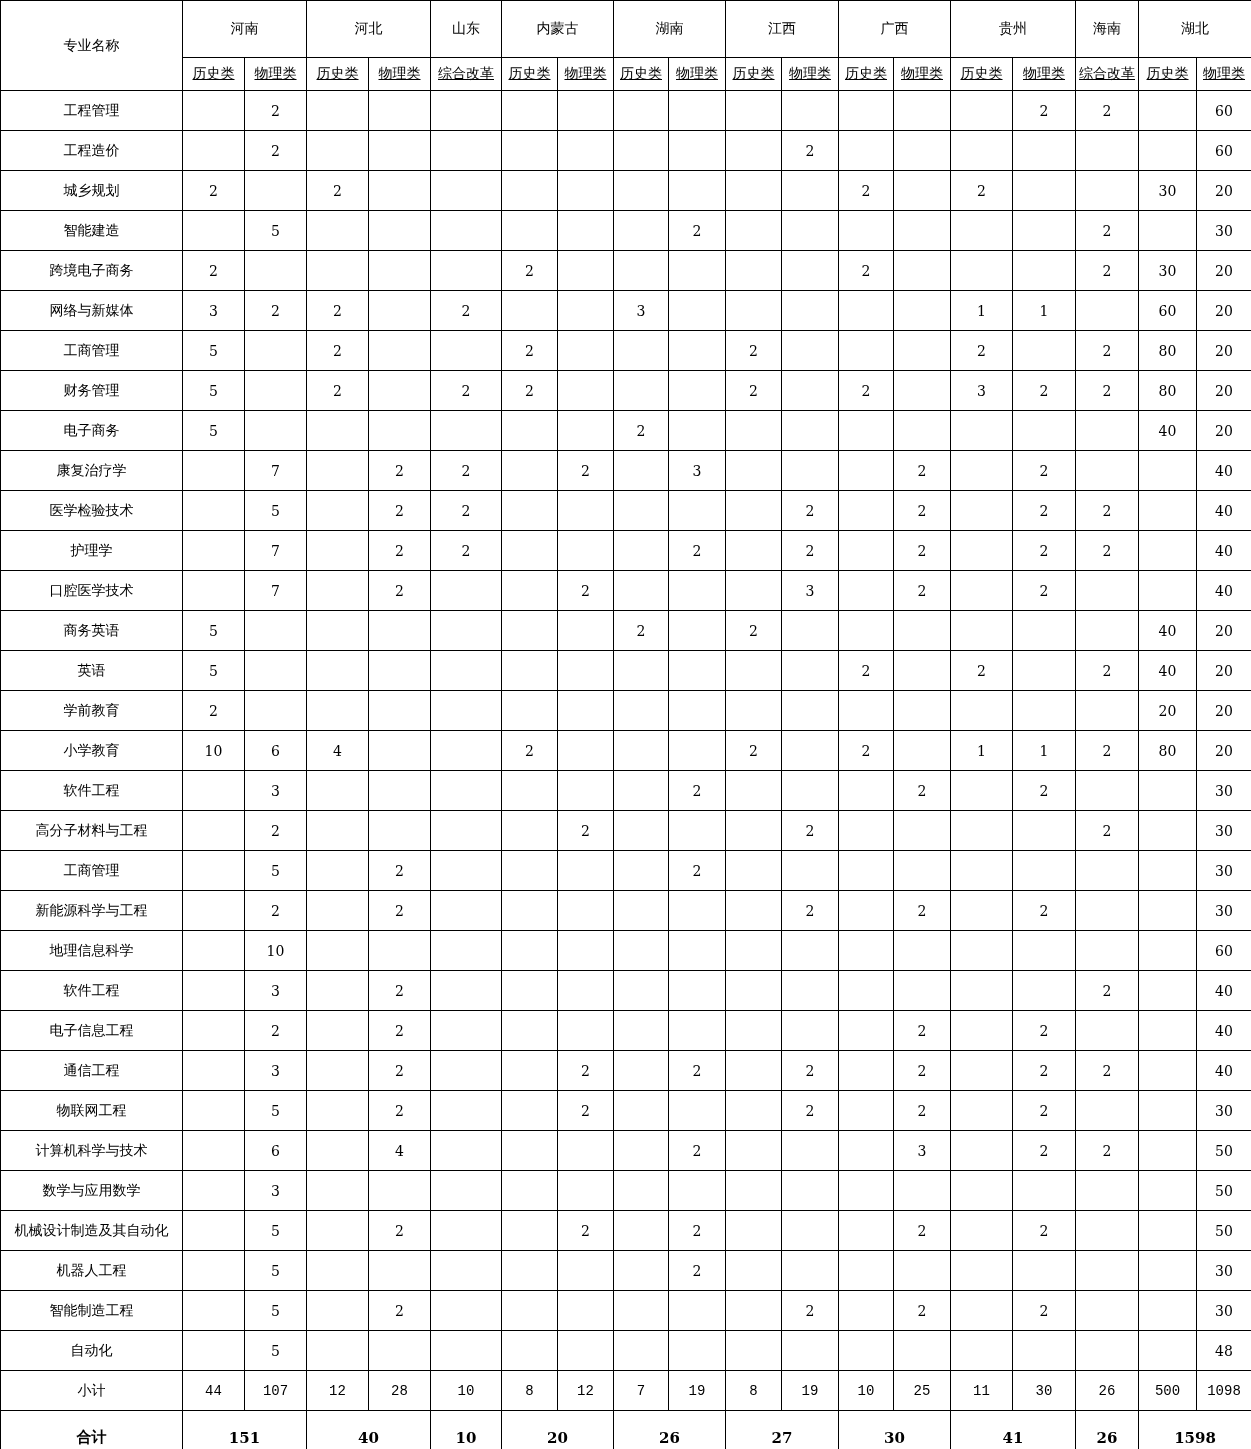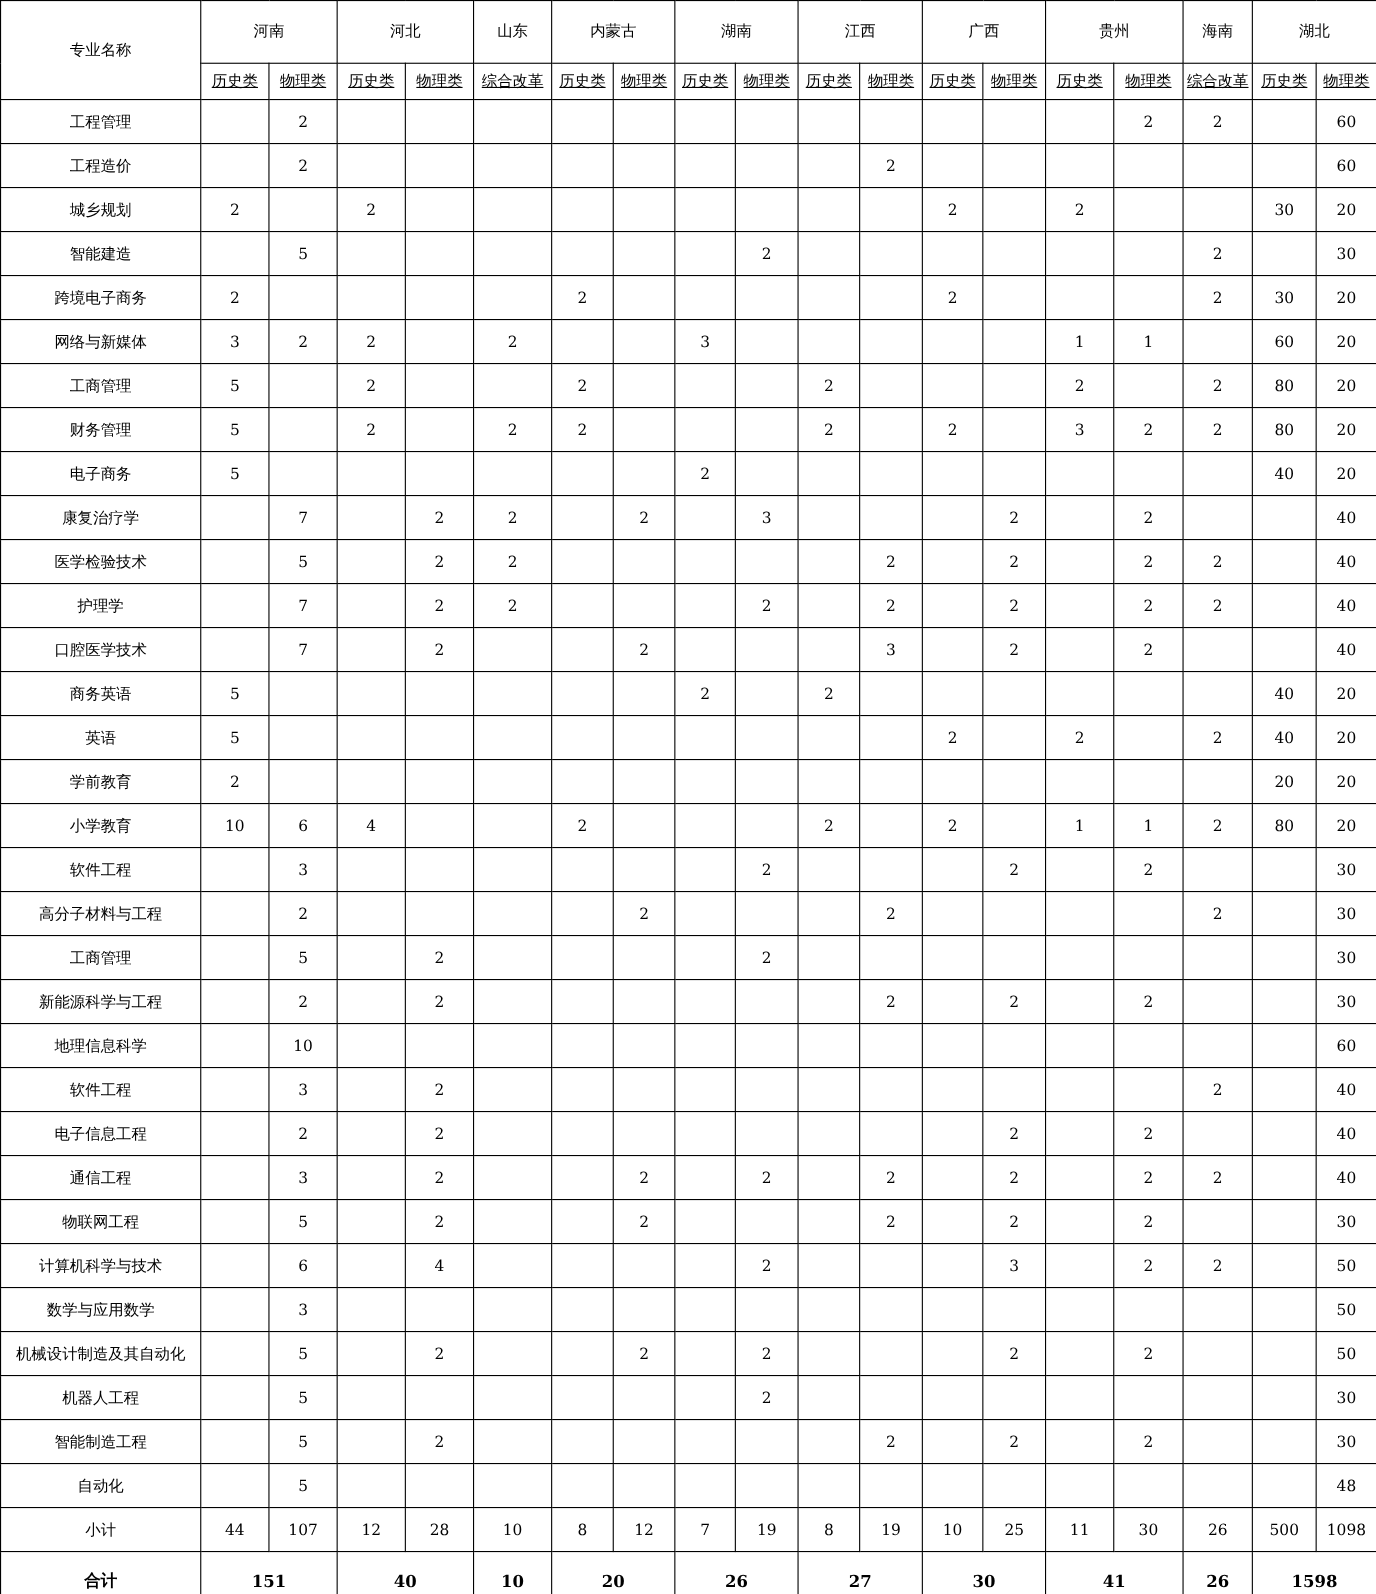--- a/index.html
+++ b/index.html
@@ -17,21 +17,21 @@
     vertical-align: middle;
     padding: 0;
     font-weight: normal;
     font-size: 14px;
     overflow: hidden;
     white-space: nowrap;
   }
   tr.hdr-province { height: 57px; }
   tr.hdr-category { height: 33px; text-decoration: underline; }
   tr.data-row { height: 40px; padding-left: 17px; }
-  tr.subtotal-row { height: 40px; }
+  tr.subtotal-row { height: 40px; font-family: Liberation Mono, monospace; }
   tr.total-row { height: 54px; }
   tr.total-row th, tr.total-row td {
     font-weight: bold;
     font-size: 15px;
   }
 </style>
 </head>
 <body>
 
 <div class="page">

